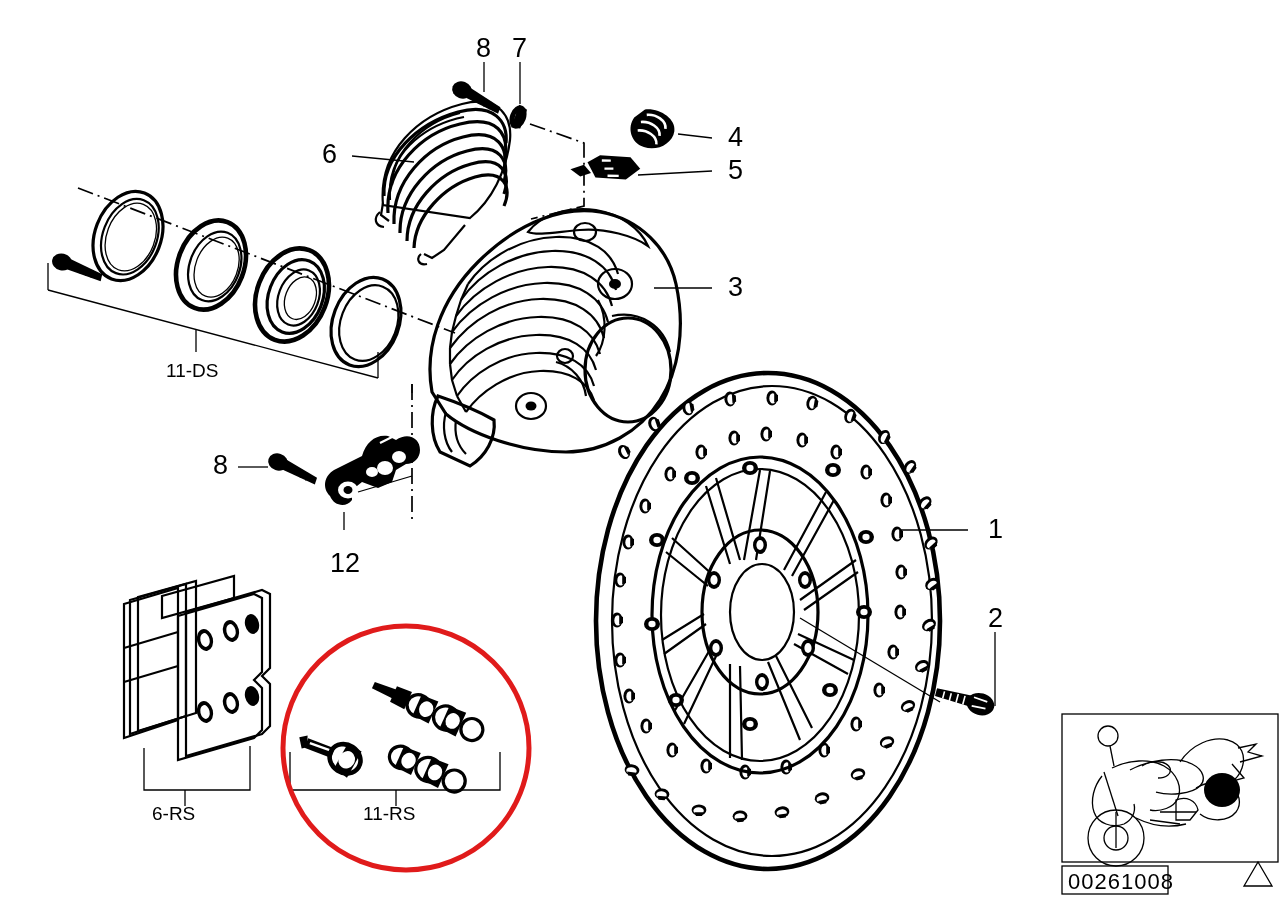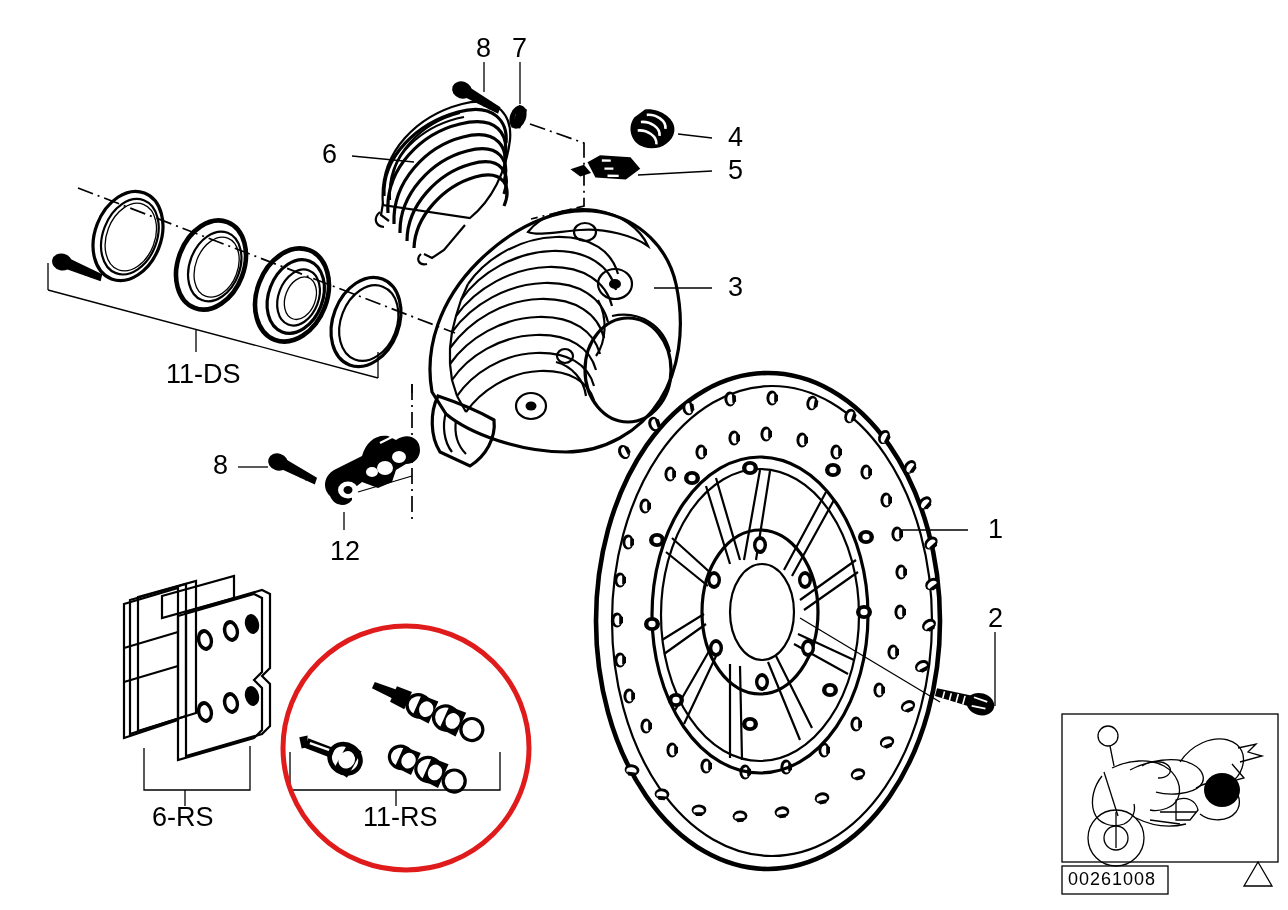--- a/index.html
+++ b/index.html
@@ -24,25 +24,25 @@
   }
   .lbl{
     position:absolute;
     font-family:"Liberation Sans", sans-serif;
     font-size:27px;
     line-height:1;
     color:#000;
     white-space:nowrap;
     letter-spacing:0px;
   }
-  .lbl.grp{font-size:27px;}
+  .lbl.grp{font-size:19px;}
   .partnum{
     position:absolute;
     font-family:"Liberation Sans", sans-serif;
-    font-size:18px;
+    font-size:22px;
     letter-spacing:1px;
     color:#000;
     white-space:nowrap;
   }
   svg{display:block;}
   .ln-thin{stroke:#000;stroke-width:1.3;fill:none;}
   .ln-med{stroke:#000;stroke-width:2.2;fill:none;}
   .ln-thick{stroke:#000;stroke-width:3.2;fill:none;}
   .ln-xthick{stroke:#000;stroke-width:4.6;fill:none;}
   .fillblk{fill:#000;stroke:none;}
@@ -452,21 +452,21 @@
 
   <div class="lbl" style="left:988px;top:516px;">1</div>
   <div class="lbl" style="left:988px;top:605px;">2</div>
   <div class="lbl" style="left:728px;top:274px;">3</div>
   <div class="lbl" style="left:728px;top:124px;">4</div>
   <div class="lbl" style="left:728px;top:157px;">5</div>
   <div class="lbl" style="left:322px;top:141px;">6</div>
   <div class="lbl" style="left:512px;top:35px;">7</div>
   <div class="lbl" style="left:476px;top:35px;">8</div>
   <div class="lbl" style="left:213px;top:452px;">8</div>
-  <div class="lbl" style="left:330px;top:538px;text-align:center;">12</div>
+  <div class="lbl" style="left:330px;top:550px;text-align:center;">12</div>
 
   <div class="lbl grp" style="left:152px;top:804px;">6-RS</div>
   <div class="lbl grp" style="left:363px;top:804px;">11-RS</div>
   <div class="lbl grp" style="left:166px;top:361px;">11-DS</div>
 
   <div class="partnum" style="left:1068px;top:869px;">00261008</div>
 
 </div>
 
 </body></html>

